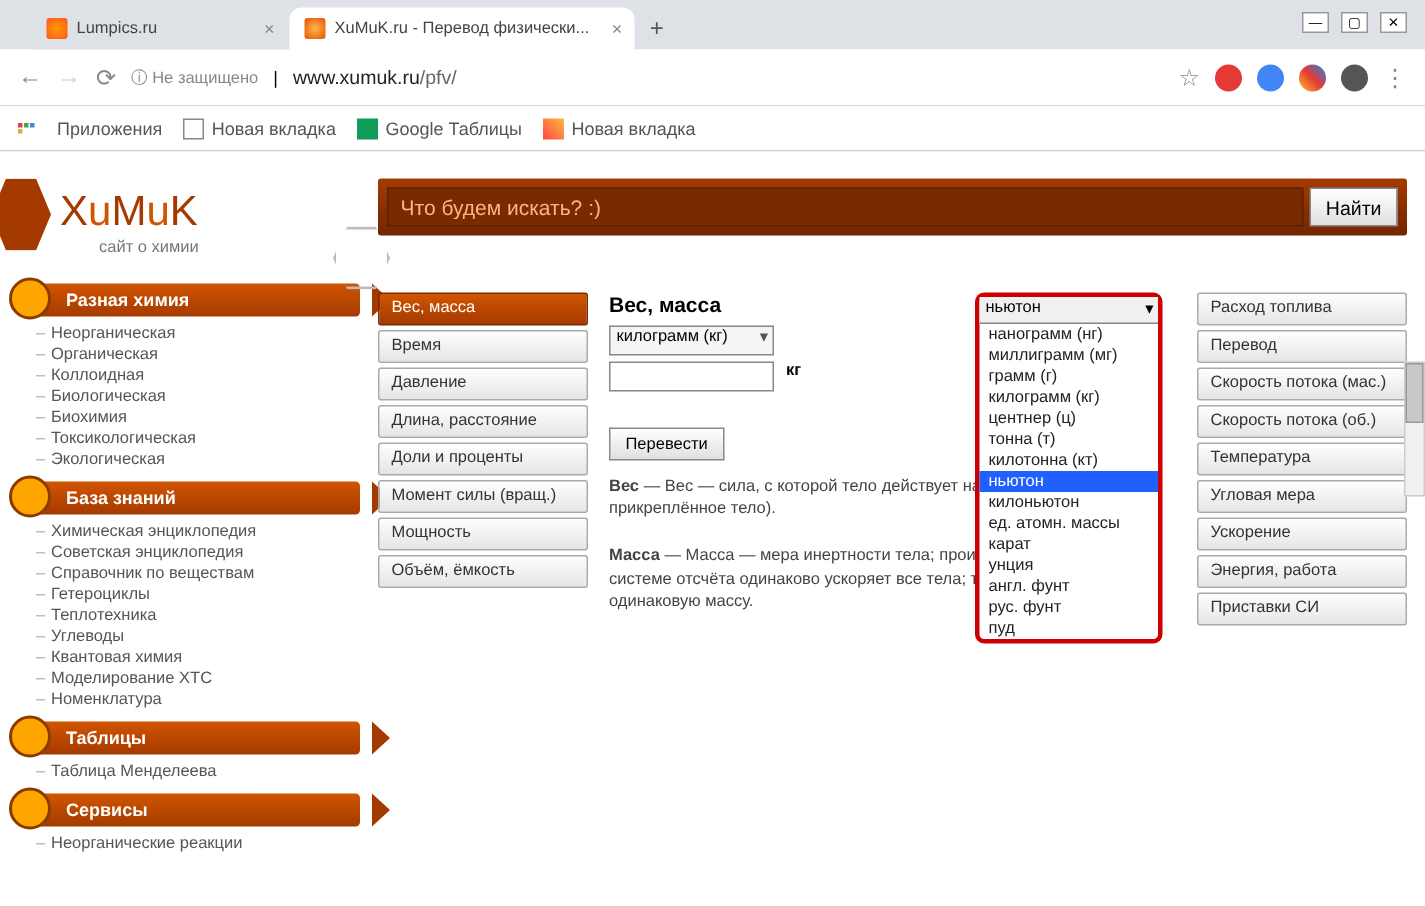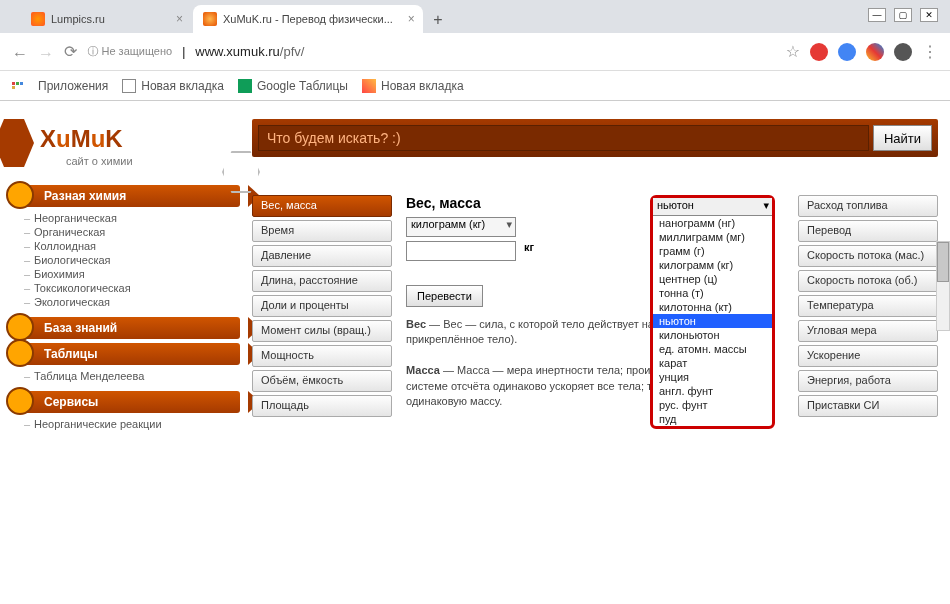--- a/index.html
+++ b/index.html
@@ -19,21 +19,21 @@
 .url{flex:1;color:#666;font-size:13px}
 .url .host{color:#222}
 .ext-ico{width:18px;height:18px;border-radius:50%}
 .bookbar{height:30px;background:#fff;display:flex;align-items:center;padding:0 12px;gap:14px;border-bottom:1px solid #ccc;font-size:12px;color:#555}
 .bm{display:flex;align-items:center;gap:5px}
 .bm-ico{width:14px;height:14px}
 .page{display:flex;background:#fff}
 .left{width:240px;padding:18px 0 0 14px}
 .logo-row{display:flex;align-items:start;gap:6px}
 .logo-hex{width:40px;height:48px;background:#a53a00;clip-path:polygon(25% 0,75% 0,100% 50%,75% 100%,25% 100%,0 50%);margin-left:-20px}
-.logo-txt{font-size:24px;font-weight:bold;color:#a53a00;margin-top:6px}
+.logo-txt{font-size:28px;font-weight:normal;color:#a53a00;margin-top:6px}
 .logo-txt span.m1{color:#d05500}
 .logo-sub{font-size:11px;color:#777;margin:2px 0 18px 26px}
 .cat{margin-bottom:4px}
 .cat-hdr{height:22px;background:linear-gradient(#d05500,#a53a00);color:#fff;font-weight:bold;font-size:12px;padding:3px 8px;border-radius:0 3px 3px 0;position:relative;display:flex;align-items:center}
 .cat-hdr::after{content:"";position:absolute;right:-20px;top:0;width:0;height:0;border-top:11px solid transparent;border-bottom:11px solid transparent;border-left:12px solid #a53a00}
 .cat-ico{position:absolute;left:-8px;top:-4px;width:28px;height:28px;background:#ffa500;border-radius:50%;border:2px solid #8b3a00}
 .cat ul{list-style:none;padding:4px 0 4px 20px}
 .cat li{color:#555;font-size:11px;padding:1px 0;position:relative}
 .cat li::before{content:"–";position:absolute;left:-10px;color:#aaa}
 .main{flex:1;padding:18px 12px 0 12px;position:relative}
@@ -149,20 +149,31 @@
             <li>Биохимия</li>
             <li>Токсикологическая</li>
             <li>Экологическая</li>
           </ul>
         </div>
         <div class="cat">
           <div class="cat-hdr">
             <span class="cat-ico"></span>
             <span style="margin-left:22px">База знаний</span>
           </div>
+          <ul>
+            <li>Химическая энциклопедия</li>
+            <li>Советская энциклопедия</li>
+            <li>Справочник по веществам</li>
+            <li>Гетероциклы</li>
+            <li>Теплотехника</li>
+            <li>Углеводы</li>
+            <li>Квантовая химия</li>
+            <li>Моделирование ХТС</li>
+            <li>Номенклатура</li>
+          </ul>
         </div>
         <div class="cat">
           <div class="cat-hdr">
             <span class="cat-ico"></span>
             <span style="margin-left:22px">Таблицы</span>
           </div>
           <ul>
             <li>Таблица Менделеева</li>
           </ul>
         </div>
@@ -188,21 +199,20 @@
     <div class="content-row">
       <div class="col" id="leftcol">
           <div class="btn active">Вес, масса</div>
           <div class="btn">Время</div>
           <div class="btn">Давление</div>
           <div class="btn">Длина, расстояние</div>
           <div class="btn">Доли и проценты</div>
           <div class="btn">Момент силы (вращ.)</div>
           <div class="btn">Мощность</div>
           <div class="btn">Объём, ёмкость</div>
-          <div class="btn">Площадь</div>
         </div>
       <div class="center">
         <h3>Вес, масса</h3>
         <div class="ctrls">
           <div class="sel" style="width:110px">килограмм (кг)</div>
         </div>
         <div class="ctrls">
           <input class="num-in" style="">
           <span class="suffix">кг</span>
         </div>

